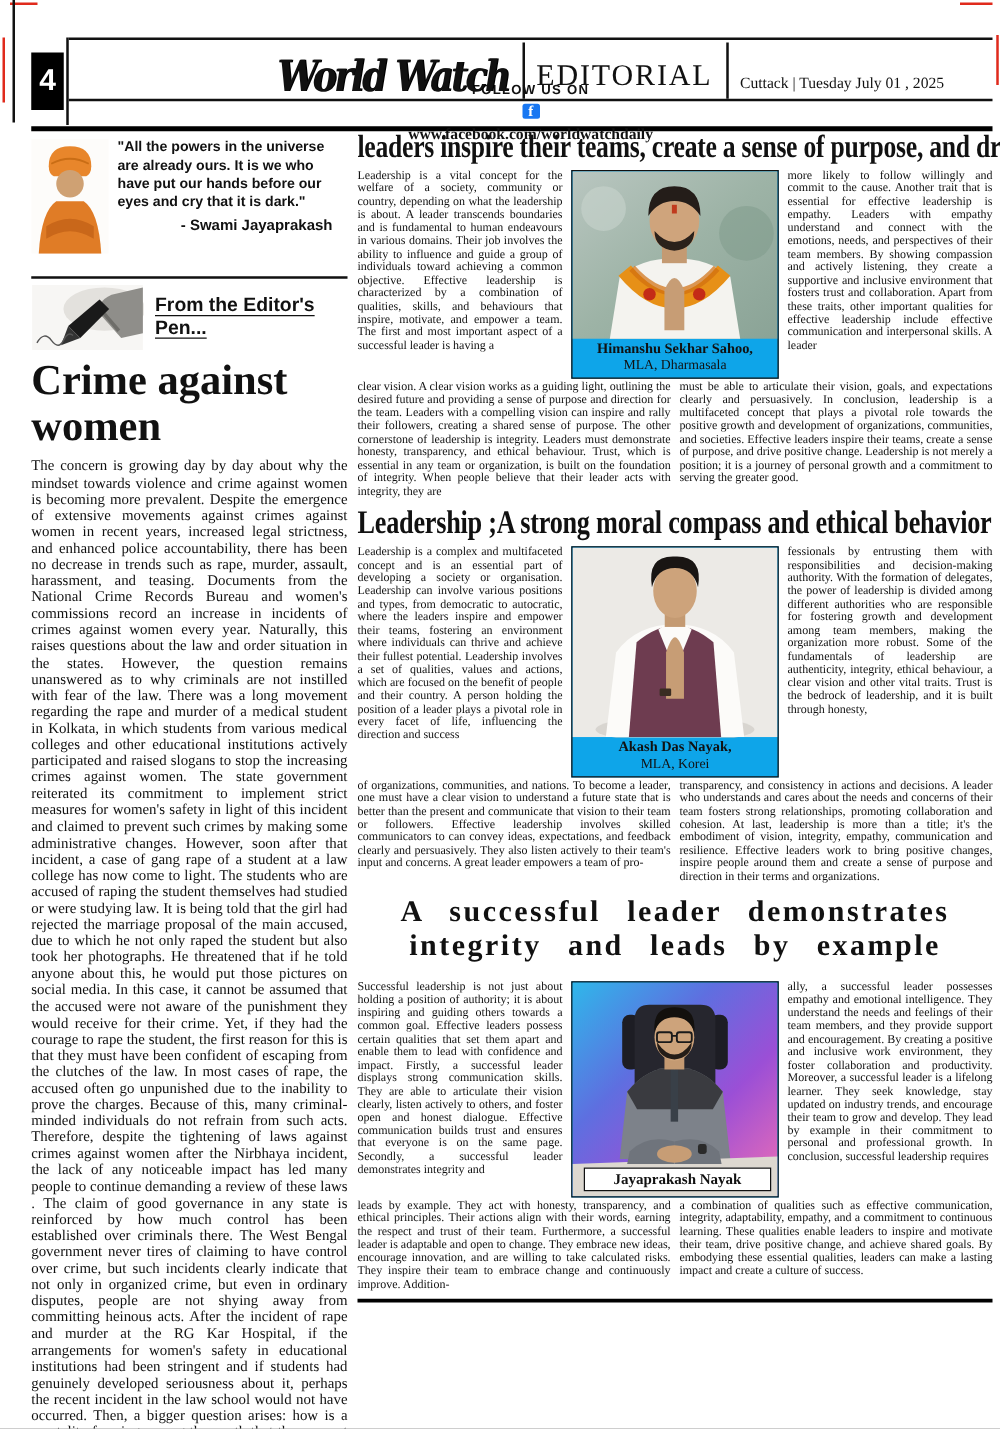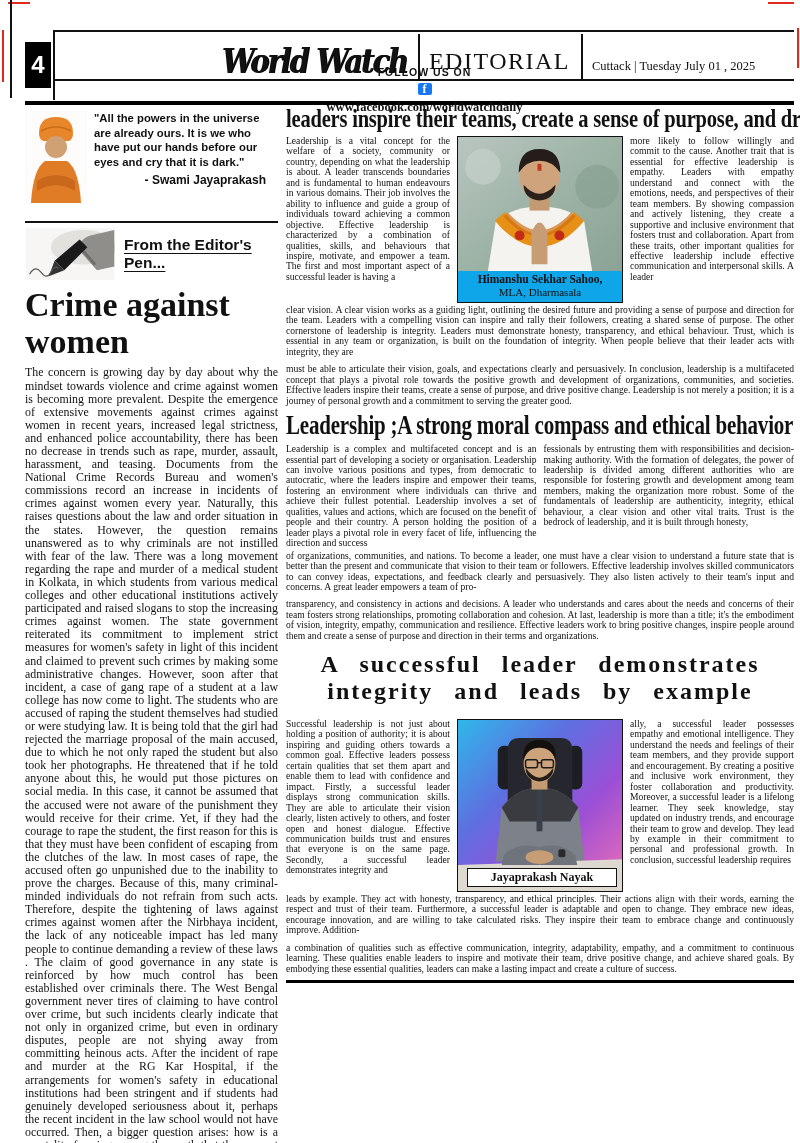--- a/index.html
+++ b/index.html
@@ -54,21 +54,21 @@
   .crime-body { font-size:11.9px; line-height:1.1; text-align:justify; }
   .left-end-rule { height:3px; background:#000; margin-top:7px; }
 
   
   .a-head { font-weight:700; white-space:nowrap; }
   .a1-head { font-size:20.5px; letter-spacing:-0.2px; transform:scaleY(1.25); transform-origin:left bottom; margin:2px 0 3px; }
   .a2-head { font-size:21px; letter-spacing:-0.2px; transform:scaleY(1.25); transform-origin:left bottom; margin:10px 0 3px; }
   .a3-head { font-size:24px; font-weight:700; text-align:center; letter-spacing:2px; word-spacing:13px;
              line-height:1.12; margin:10px 4px 14px; white-space:normal; }
   .row1, .row2 { display:flex; gap:7px; }
-  .row2 { margin-top:2px;flex-direction:column; }
+  .row2 { margin-top:2px; }
   .col { flex:1; font-size:9.6px; line-height:1.09; text-align:justify; min-width:0; }
   .photo-frame { flex:0 0 164px; width:164px; border:1px solid #111; background:#0ea5e9; align-self:flex-start; }
   .photo-frame svg { display:block; width:100%; }
   .caption { text-align:center; padding:2px 1px 3px; }
   .cap-name { font-weight:700; font-size:11.5px; line-height:1.15; }
   .cap-role { font-size:11px; line-height:1.15; }
   .photo-rel { position:relative; }
   .cap-overlay { position:absolute; left:9px; right:5px; bottom:4px; background:#fff; border:1px solid #111;
                  font-weight:700; font-size:12px; text-align:center; padding:1px 0; }
   .right-end-rule { height:3px; background:#000; margin-top:6px; }
@@ -181,20 +181,38 @@
         <div class="row2">
           <div class="col">clear vision. A clear vision works as a guiding light, outlining the desired future and providing a sense of purpose and direction for the team. Leaders with a compelling vision can inspire and rally their followers, creating a shared sense of purpose. The other cornerstone of leadership is integrity. Leaders must demonstrate honesty, transparency, and ethical behaviour. Trust, which is essential in any team or organization, is built on the foundation of integrity. When people believe that their leader acts with integrity, they are</div>
           <div class="col">must be able to articulate their vision, goals, and expectations clearly and persuasively. In conclusion, leadership is a multifaceted concept that plays a pivotal role towards the positive growth and development of organizations, communities, and societies. Effective leaders inspire their teams, create a sense of purpose, and drive positive change. Leadership is not merely a position; it is a journey of personal growth and a commitment to serving the greater good.</div>
         </div>
       </article>
 
       <article>
         <h2 class="a-head a2-head">Leadership ;A strong moral compass and ethical behavior</h2>
         <div class="row1">
           <div class="col">Leadership is a complex and multifaceted concept and is an essential part of developing a society or organisation. Leadership can involve various positions and types, from democratic to autocratic, where the leaders inspire and empower their teams, fostering an environment where individuals can thrive and achieve their fullest potential. Leadership involves a set of qualities, values and actions, which are focused on the benefit of people and their country. A person holding the position of a leader plays a pivotal role in every facet of life, influencing the direction and success</div>
+          <div class="photo-frame">
+            <svg viewBox="0 0 160 148">
+              <rect width="160" height="148" fill="#eceae6"></rect>
+              <ellipse cx="80" cy="142" rx="62" ry="10" fill="#d8d5d0"></ellipse>
+              <path d="M26 148 L34 82 Q50 60 80 60 Q110 60 126 82 L134 148 Z" fill="#fcfbf9"></path>
+              <path d="M44 148 L50 74 Q65 61 80 61 Q95 61 110 74 L116 148 Z" fill="#6e3c50"></path>
+              <path d="M67 64 L80 96 L93 64 Q86 59 80 59 Q74 59 67 64Z" fill="#fcfbf9"></path>
+              <rect x="72" y="46" width="16" height="16" fill="#c49a72"></rect>
+              <ellipse cx="80" cy="34" rx="17" ry="21" fill="#cda37b"></ellipse>
+              <path d="M62 31 Q58 6 80 7 Q102 6 98 31 Q94 16 80 16 Q66 16 62 31Z" fill="#191513"></path>
+              <path d="M73 118 L73 82 Q77 70 80 70 Q83 70 87 82 L87 118 Z" fill="#c79d75"></path>
+              <rect x="68" y="110" width="9" height="6" rx="1" fill="#3a2d22"></rect>
+            </svg>
+            <div class="caption">
+              <div class="cap-name">Akash Das Nayak,</div>
+              <div class="cap-role">MLA, Korei</div>
+            </div>
+          </div>
           <div class="col">fessionals by entrusting them with responsibilities and decision-making authority. With the formation of delegates, the power of leadership is divided among different authorities who are responsible for fostering growth and development among team members, making the organization more robust. Some of the fundamentals of leadership are authenticity, integrity, ethical behaviour, a clear vision and other vital traits. Trust is the bedrock of leadership, and it is built through honesty,</div>
         </div>
         <div class="row2">
           <div class="col">of organizations, communities, and nations. To become a leader, one must have a clear vision to understand a future state that is better than the present and communicate that vision to their team or followers. Effective leadership involves skilled communicators to can convey ideas, expectations, and feedback clearly and persuasively. They also listen actively to their team's input and concerns. A great leader empowers a team of pro-</div>
           <div class="col">transparency, and consistency in actions and decisions. A leader who understands and cares about the needs and concerns of their team fosters strong relationships, promoting collaboration and cohesion. At last, leadership is more than a title; it's the embodiment of vision, integrity, empathy, communication and resilience. Effective leaders work to bring positive changes, inspire people around them and create a sense of purpose and direction in their terms and organizations.</div>
         </div>
       </article>
 
       <article>
         <h2 class="a3-head">A successful leader demonstrates integrity and leads by example</h2>

